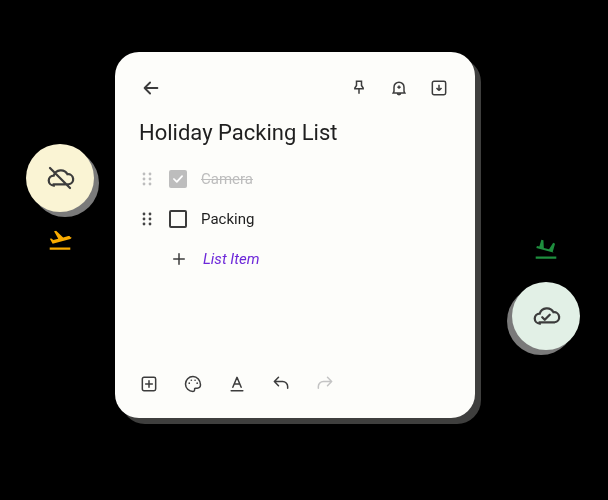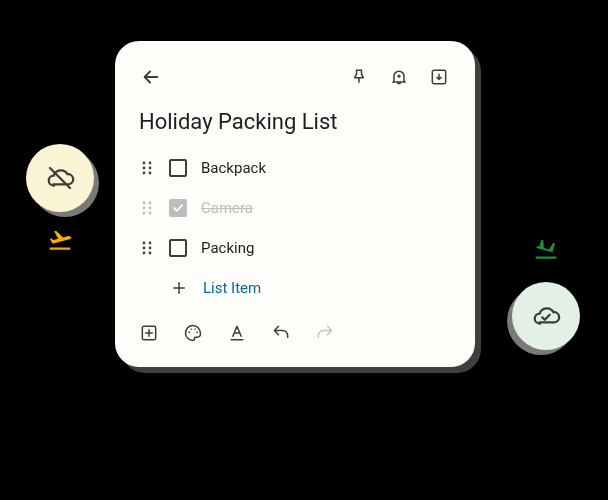--- a/index.html
+++ b/index.html
@@ -8,23 +8,23 @@
     width: 608px;
     height: 500px;
     font-family: 'Google Sans', Roboto, Arial, sans-serif;
     background: #000;
     position: relative;
     overflow: hidden;
   }
   .card {
     position: absolute;
     left: 115px;
-    top: 41px;
+    top: 52px;
     width: 360px;
-    height: 326px;
+    height: 366px;
     background: #fdfdfa;
     border-radius: 24px;
     box-shadow: 6px 6px 0 0 #3f3f3e;
     padding: 20px 16px 16px 16px;
   }
   .toolbar-top {
     display: flex;
     align-items: center;
     height: 32px;
     margin-bottom: 16px;
@@ -94,21 +94,22 @@
   }
   .item-text {
     font-size: 15px;
     color: #1e1e1e;
   }
   .item-text.done {
     color: #bdbdbd;
     text-decoration: line-through;
   }
   .item-text.placeholder {
-    color: #0369a1;
+    color: #6d28d9;
+    font-style: italic;
   }
   .toolbar-bottom {
     position: absolute;
     left: 16px;
     bottom: 16px;
     display: flex;
     gap: 8px;
   }
   .toolbar-bottom .icon-btn { width: 36px; height: 36px; }
   .toolbar-bottom .icon-btn.disabled { color: #c4c4c4; cursor: default; }
@@ -174,73 +175,57 @@
       <svg width="20" height="20" viewBox="0 0 24 24">
           <rect x="4" y="4" width="16" height="16" rx="2" fill="none" stroke="currentColor" stroke-width="1.8"></rect>
           <path fill="none" stroke="currentColor" stroke-width="1.8" d="M12 8v7m0 0-3-3m3 3 3-3"></path>
         </svg>
     </div>
   </div>
 
   <div class="title">Holiday Packing List</div>
 
   <div class="list">
+
+
+    <div class="list-item">
+      <span class="drag-handle faded">
+        <svg width="12" height="16" viewBox="0 0 12 16">
+            <g fill="currentColor">
+              <circle cx="3" cy="3" r="1.4"></circle>
+              <circle cx="9" cy="3" r="1.4"></circle>
+              <circle cx="3" cy="8" r="1.4"></circle>
+              <circle cx="9" cy="8" r="1.4"></circle>
+              <circle cx="3" cy="13" r="1.4"></circle>
+              <circle cx="9" cy="13" r="1.4"></circle>
+            </g>
+          </svg>
+      </span>
+      <span class="checkbox checked">
+        <svg width="14" height="14" viewBox="0 0 24 24">
+            <path fill="none" stroke="currentColor" stroke-width="3" stroke-linecap="round" stroke-linejoin="round" d="m5 12 5 5 9-10"></path>
+          </svg>
+      </span>
+      <span class="item-text done">Camera</span>
+    </div>
 
     <div class="list-item">
       <span class="drag-handle">
         <svg width="12" height="16" viewBox="0 0 12 16">
             <g fill="currentColor">
               <circle cx="3" cy="3" r="1.4"></circle>
               <circle cx="9" cy="3" r="1.4"></circle>
               <circle cx="3" cy="8" r="1.4"></circle>
               <circle cx="9" cy="8" r="1.4"></circle>
               <circle cx="3" cy="13" r="1.4"></circle>
               <circle cx="9" cy="13" r="1.4"></circle>
             </g>
           </svg>
       </span>
       <span class="checkbox"></span>
-      <span class="item-text">Backpack</span>
-    </div>
-
-    <div class="list-item">
-      <span class="drag-handle faded">
-        <svg width="12" height="16" viewBox="0 0 12 16">
-            <g fill="currentColor">
-              <circle cx="3" cy="3" r="1.4"></circle>
-              <circle cx="9" cy="3" r="1.4"></circle>
-              <circle cx="3" cy="8" r="1.4"></circle>
-              <circle cx="9" cy="8" r="1.4"></circle>
-              <circle cx="3" cy="13" r="1.4"></circle>
-              <circle cx="9" cy="13" r="1.4"></circle>
-            </g>
-          </svg>
-      </span>
-      <span class="checkbox checked">
-        <svg width="14" height="14" viewBox="0 0 24 24">
-            <path fill="none" stroke="currentColor" stroke-width="3" stroke-linecap="round" stroke-linejoin="round" d="m5 12 5 5 9-10"></path>
-          </svg>
-      </span>
-      <span class="item-text done">Camera</span>
-    </div>
-
-    <div class="list-item">
-      <span class="drag-handle">
-        <svg width="12" height="16" viewBox="0 0 12 16">
-            <g fill="currentColor">
-              <circle cx="3" cy="3" r="1.4"></circle>
-              <circle cx="9" cy="3" r="1.4"></circle>
-              <circle cx="3" cy="8" r="1.4"></circle>
-              <circle cx="9" cy="8" r="1.4"></circle>
-              <circle cx="3" cy="13" r="1.4"></circle>
-              <circle cx="9" cy="13" r="1.4"></circle>
-            </g>
-          </svg>
-      </span>
-      <span class="checkbox"></span>
       <span class="item-text">Packing</span>
     </div>
 
     <div class="list-item">
       <span class="drag-handle empty"></span>
       <span class="plus-box">
         <svg width="18" height="18" viewBox="0 0 24 24">
             <path fill="none" stroke="currentColor" stroke-width="2" stroke-linecap="round" d="M12 5v14M5 12h14"></path>
           </svg>
       </span>

